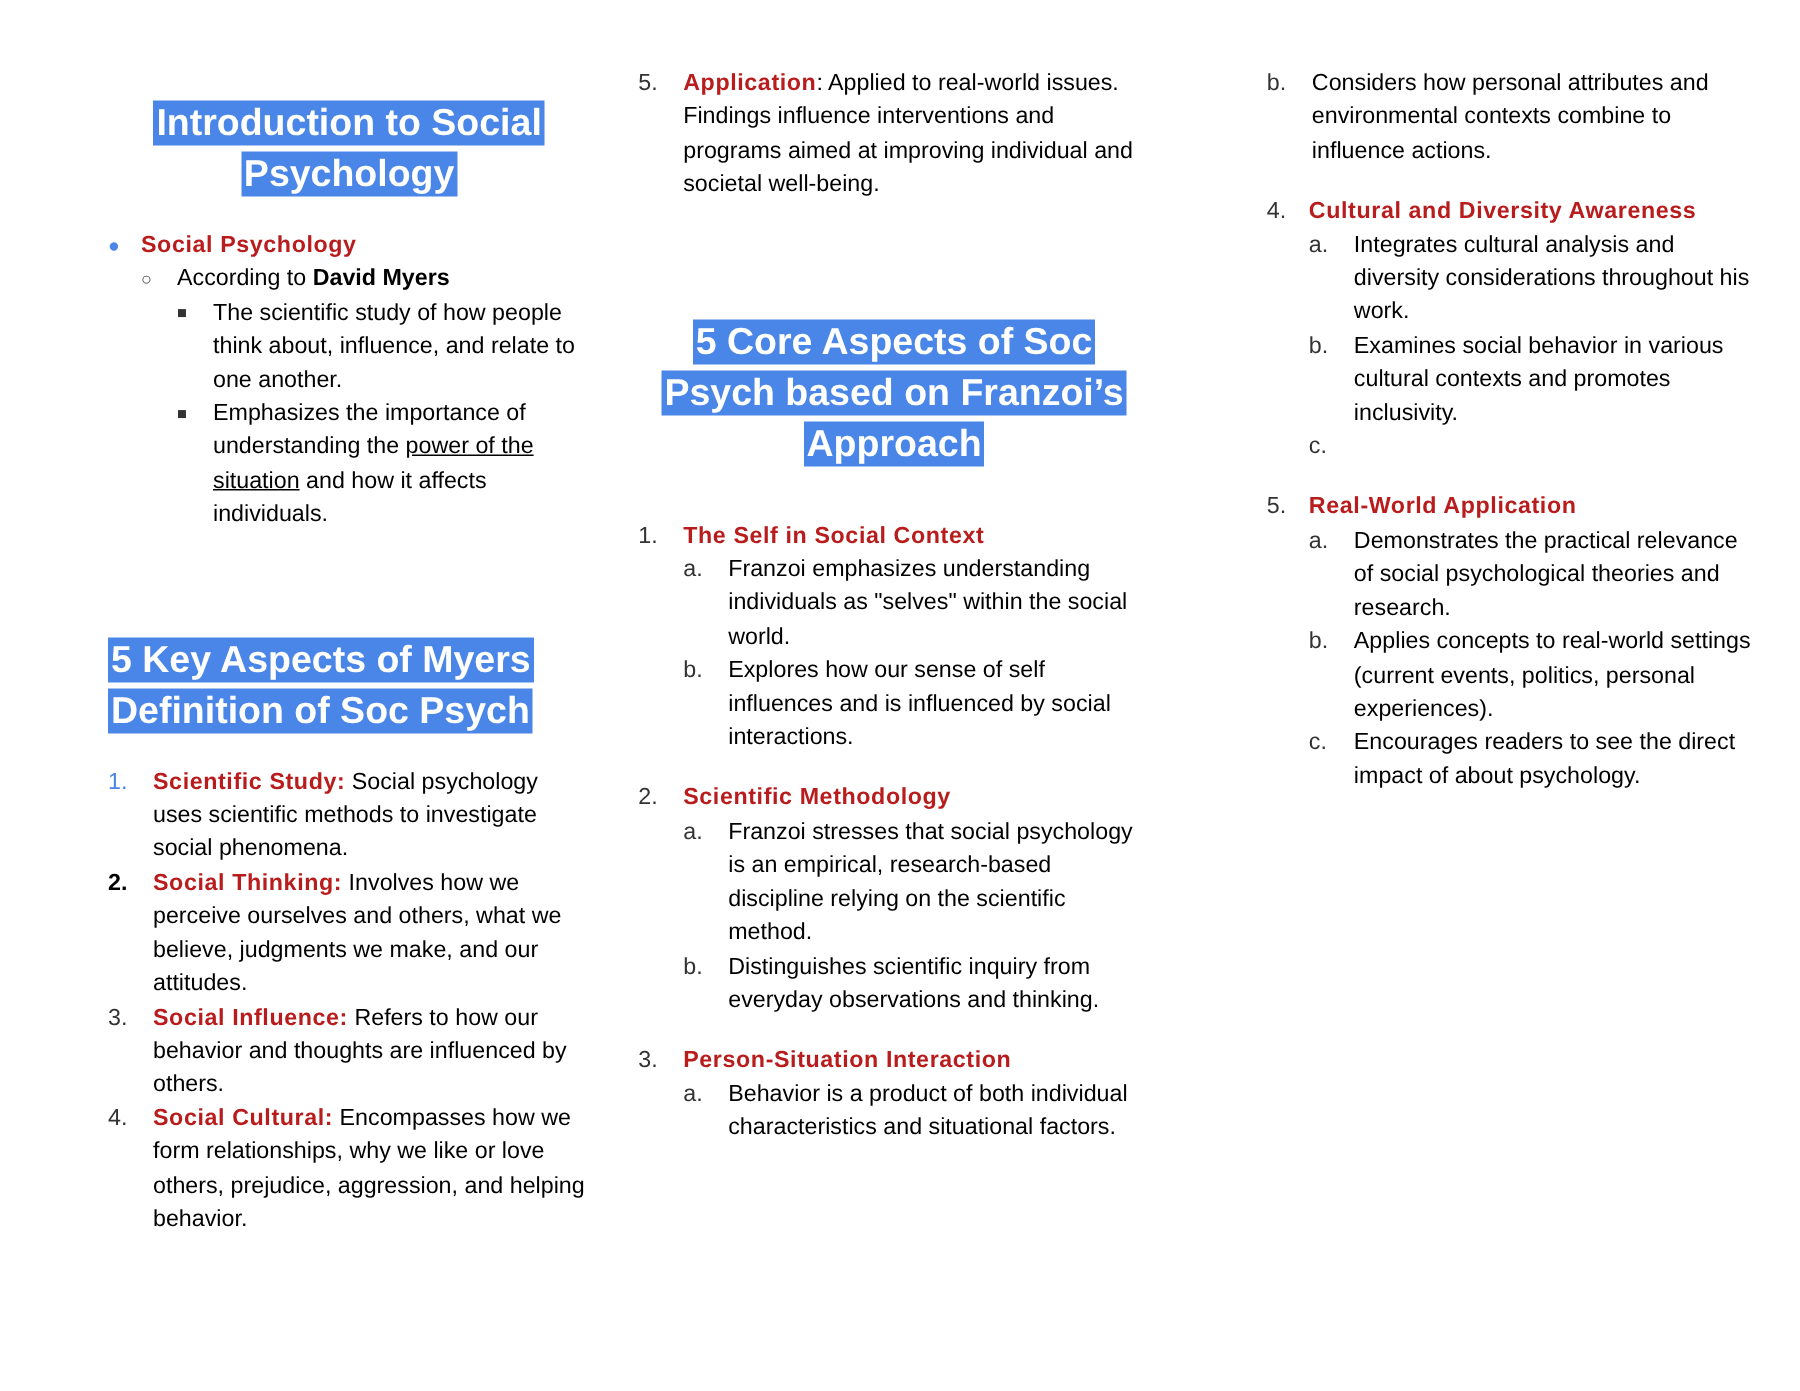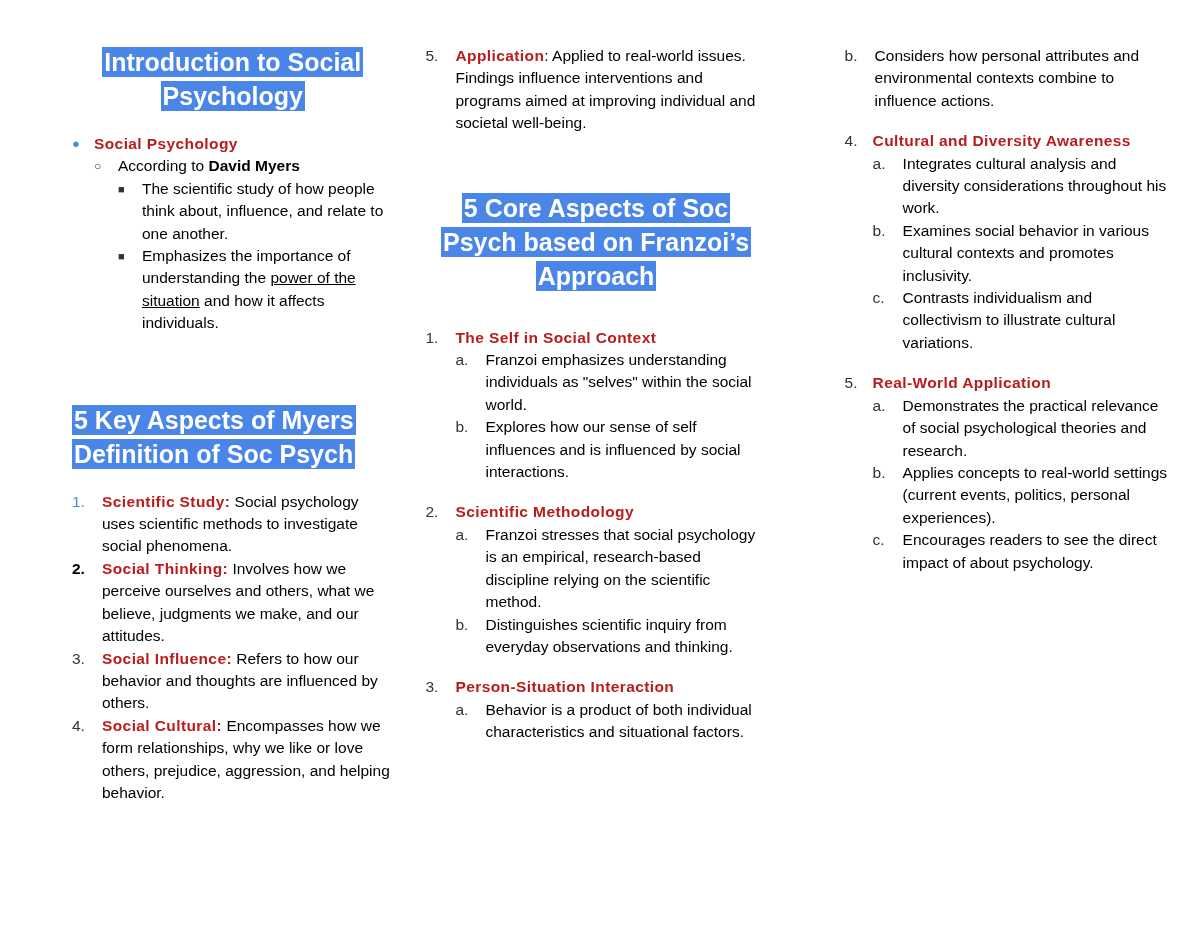--- a/index.html
+++ b/index.html
@@ -43,21 +43,21 @@
     line-height: 34px;
     color: #ffffff;
     margin: 0;
   }
   .hl-title .hl {
     background-color: #4a86e8;
     box-decoration-break: clone;
     -webkit-box-decoration-break: clone;
     padding: 1px 2px;
   }
-  .hl-title.center { text-align: center; }
+  .hl-title.center { text-align: center; margin-top: 20px; }
   .hl-title.left   { text-align: left; margin-top: 12px; }
 
   .spacer-lg { height: 56px; }
   .spacer-md { height: 34px; }
   .spacer-sm { height: 20px; }
 
   
   ul.lvl1, ol.lvl1 {
     margin: 0;
     padding: 0;
@@ -275,21 +275,20 @@
               <li class="row">
                 <span class="marker alpha m-dark">a.</span>
                 <span class="content">Integrates cultural analysis and diversity considerations throughout his work.</span>
               </li>
               <li class="row">
                 <span class="marker alpha m-dark">b.</span>
                 <span class="content">Examines social behavior in various cultural contexts and promotes inclusivity.</span>
               </li>
               <li class="row">
                 <span class="marker alpha m-dark">c.</span>
-                <span class="content">Contrasts individualism and collectivism to illustrate cultural variations.</span>
               </li>
             </ul>
           </span>
         </li>
 
         <li class="gap-block"></li>
 
         <li class="row">
           <span class="marker num2 m-dark">5.</span>
           <span class="content">

